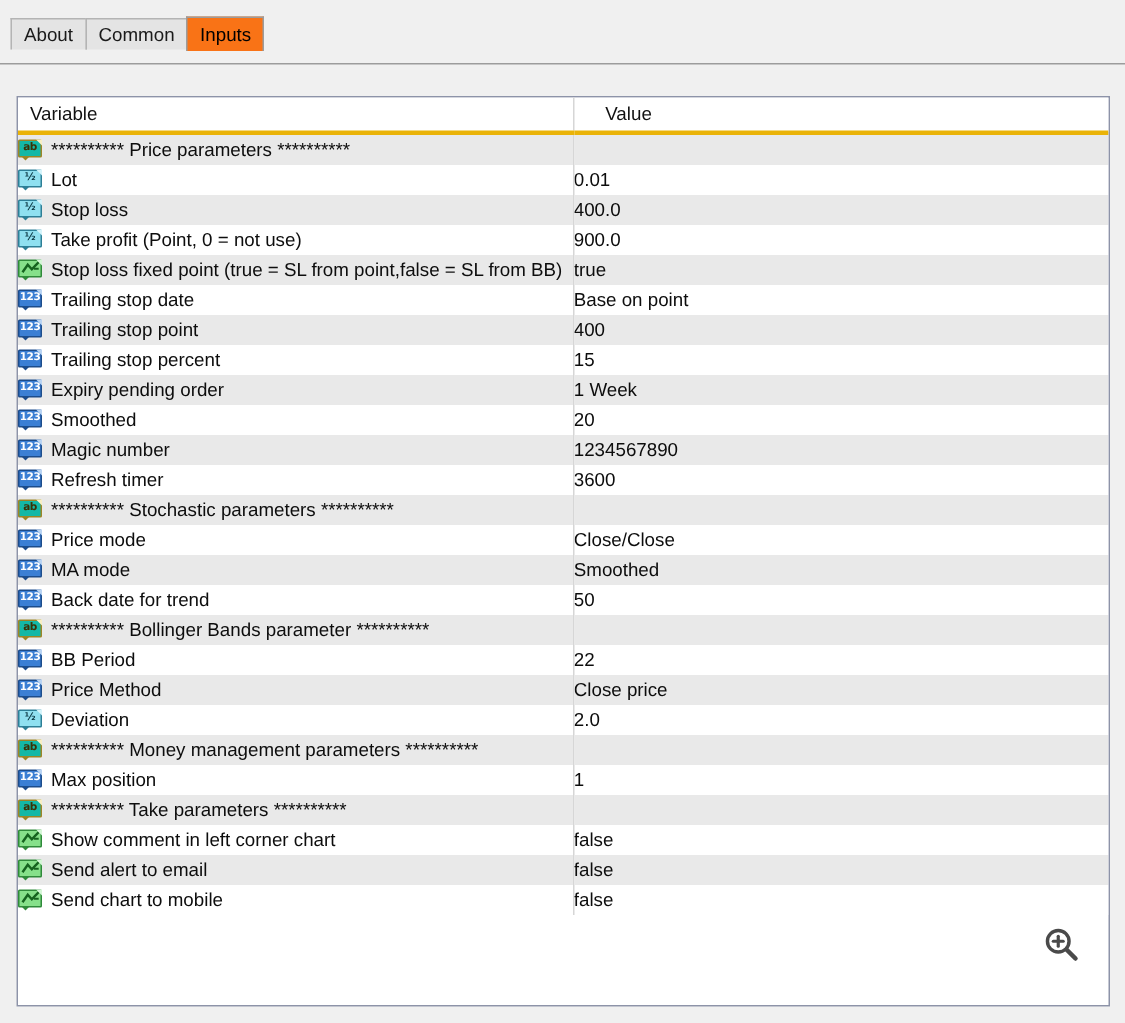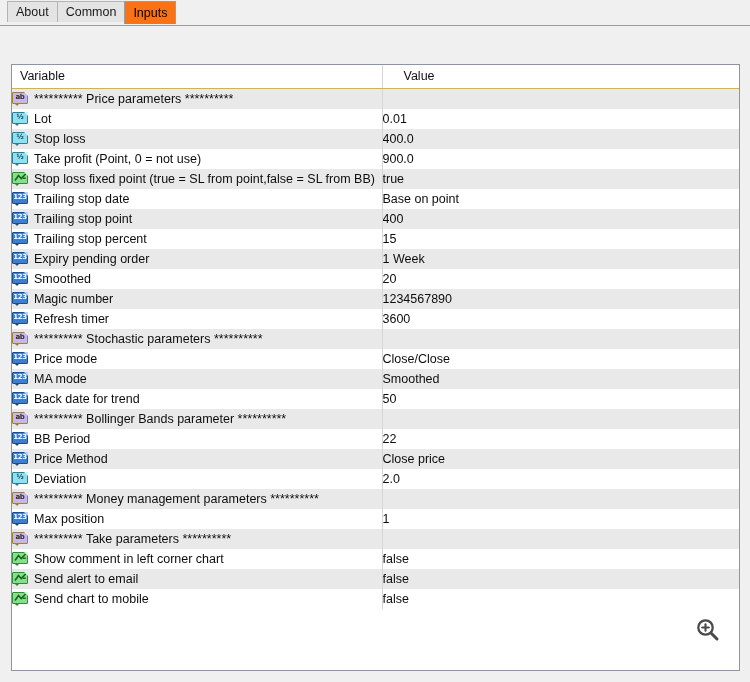--- a/index.html
+++ b/index.html
@@ -38,24 +38,24 @@
     left: 409px;
     top: 1px;
     width: 12px;
     height: 18px;
     pointer-events: none;
   }
 
   
   .tabstrip {
     position: relative;
-    height: 26px;
+    height: 43px;
     background: #f0f0f0;
     display: flex;
-    align-items: flex-start;
+    align-items: center;
     padding-left: 7px;
     border-bottom: 1px solid #9c9c9c;
   }
   .tab {
     height: 21px;
     line-height: 21px;
     padding: 0 8px;
     font-size: 12.5px;
     color: #1a1a1a;
     background: #e4e4e4;
@@ -97,21 +97,21 @@
   table.grid col.c-val { width: 357px; }
 
   table.grid thead th {
     height: 23px;
     background: #ffffff;
     font-weight: normal;
     font-size: 12.5px;
     color: #111;
     text-align: left;
     padding: 0 0 0 8px;
-    border-bottom: 1px solid #eab308;
+    border-bottom: 3px solid #eab308;
   }
   table.grid thead th.th-val {
     border-left: 1px solid #d6d6d6;
     padding-left: 21px;
   }
 
   table.grid tbody tr { height: 20px; }
   table.grid tbody tr.alt { background: #e9e9e9; }
   table.grid tbody tr.plain { background: #ffffff; }
 
@@ -164,21 +164,21 @@
   }
   
   .ticon .corner {
     position: absolute;
     right: 0; top: 0;
     width: 0; height: 0;
     border-left: 4px solid transparent;
     border-top: 4px solid #fdfdf3;
   }
 
-  .ticon.t-string .body { background: #c4b5fd; border: 1px solid #9c8526; color: #3a3105; }
+  .ticon.t-string .body { background: #14b8a6; border: 1px solid #9c8526; color: #3a3105; }
   .ticon.t-string .tail { border-top: 3px solid #9c8526; }
   .ticon.t-string .corner { border-top-color: #f7efc4; }
 
   .ticon.t-double .body { background: #8fe0f0; border: 1px solid #2d7f96; color: #07343f; }
   .ticon.t-double .tail { border-top: 3px solid #2d7f96; }
   .ticon.t-double .corner { border-top-color: #d5f4fb; }
 
   .ticon.t-int .body { background: #3b7fd4; border: 1px solid #1d4d8b; color: #ffffff; }
   .ticon.t-int .tail { border-top: 3px solid #1d4d8b; }
   .ticon.t-int .corner { border-top-color: #b9d4f3; }

